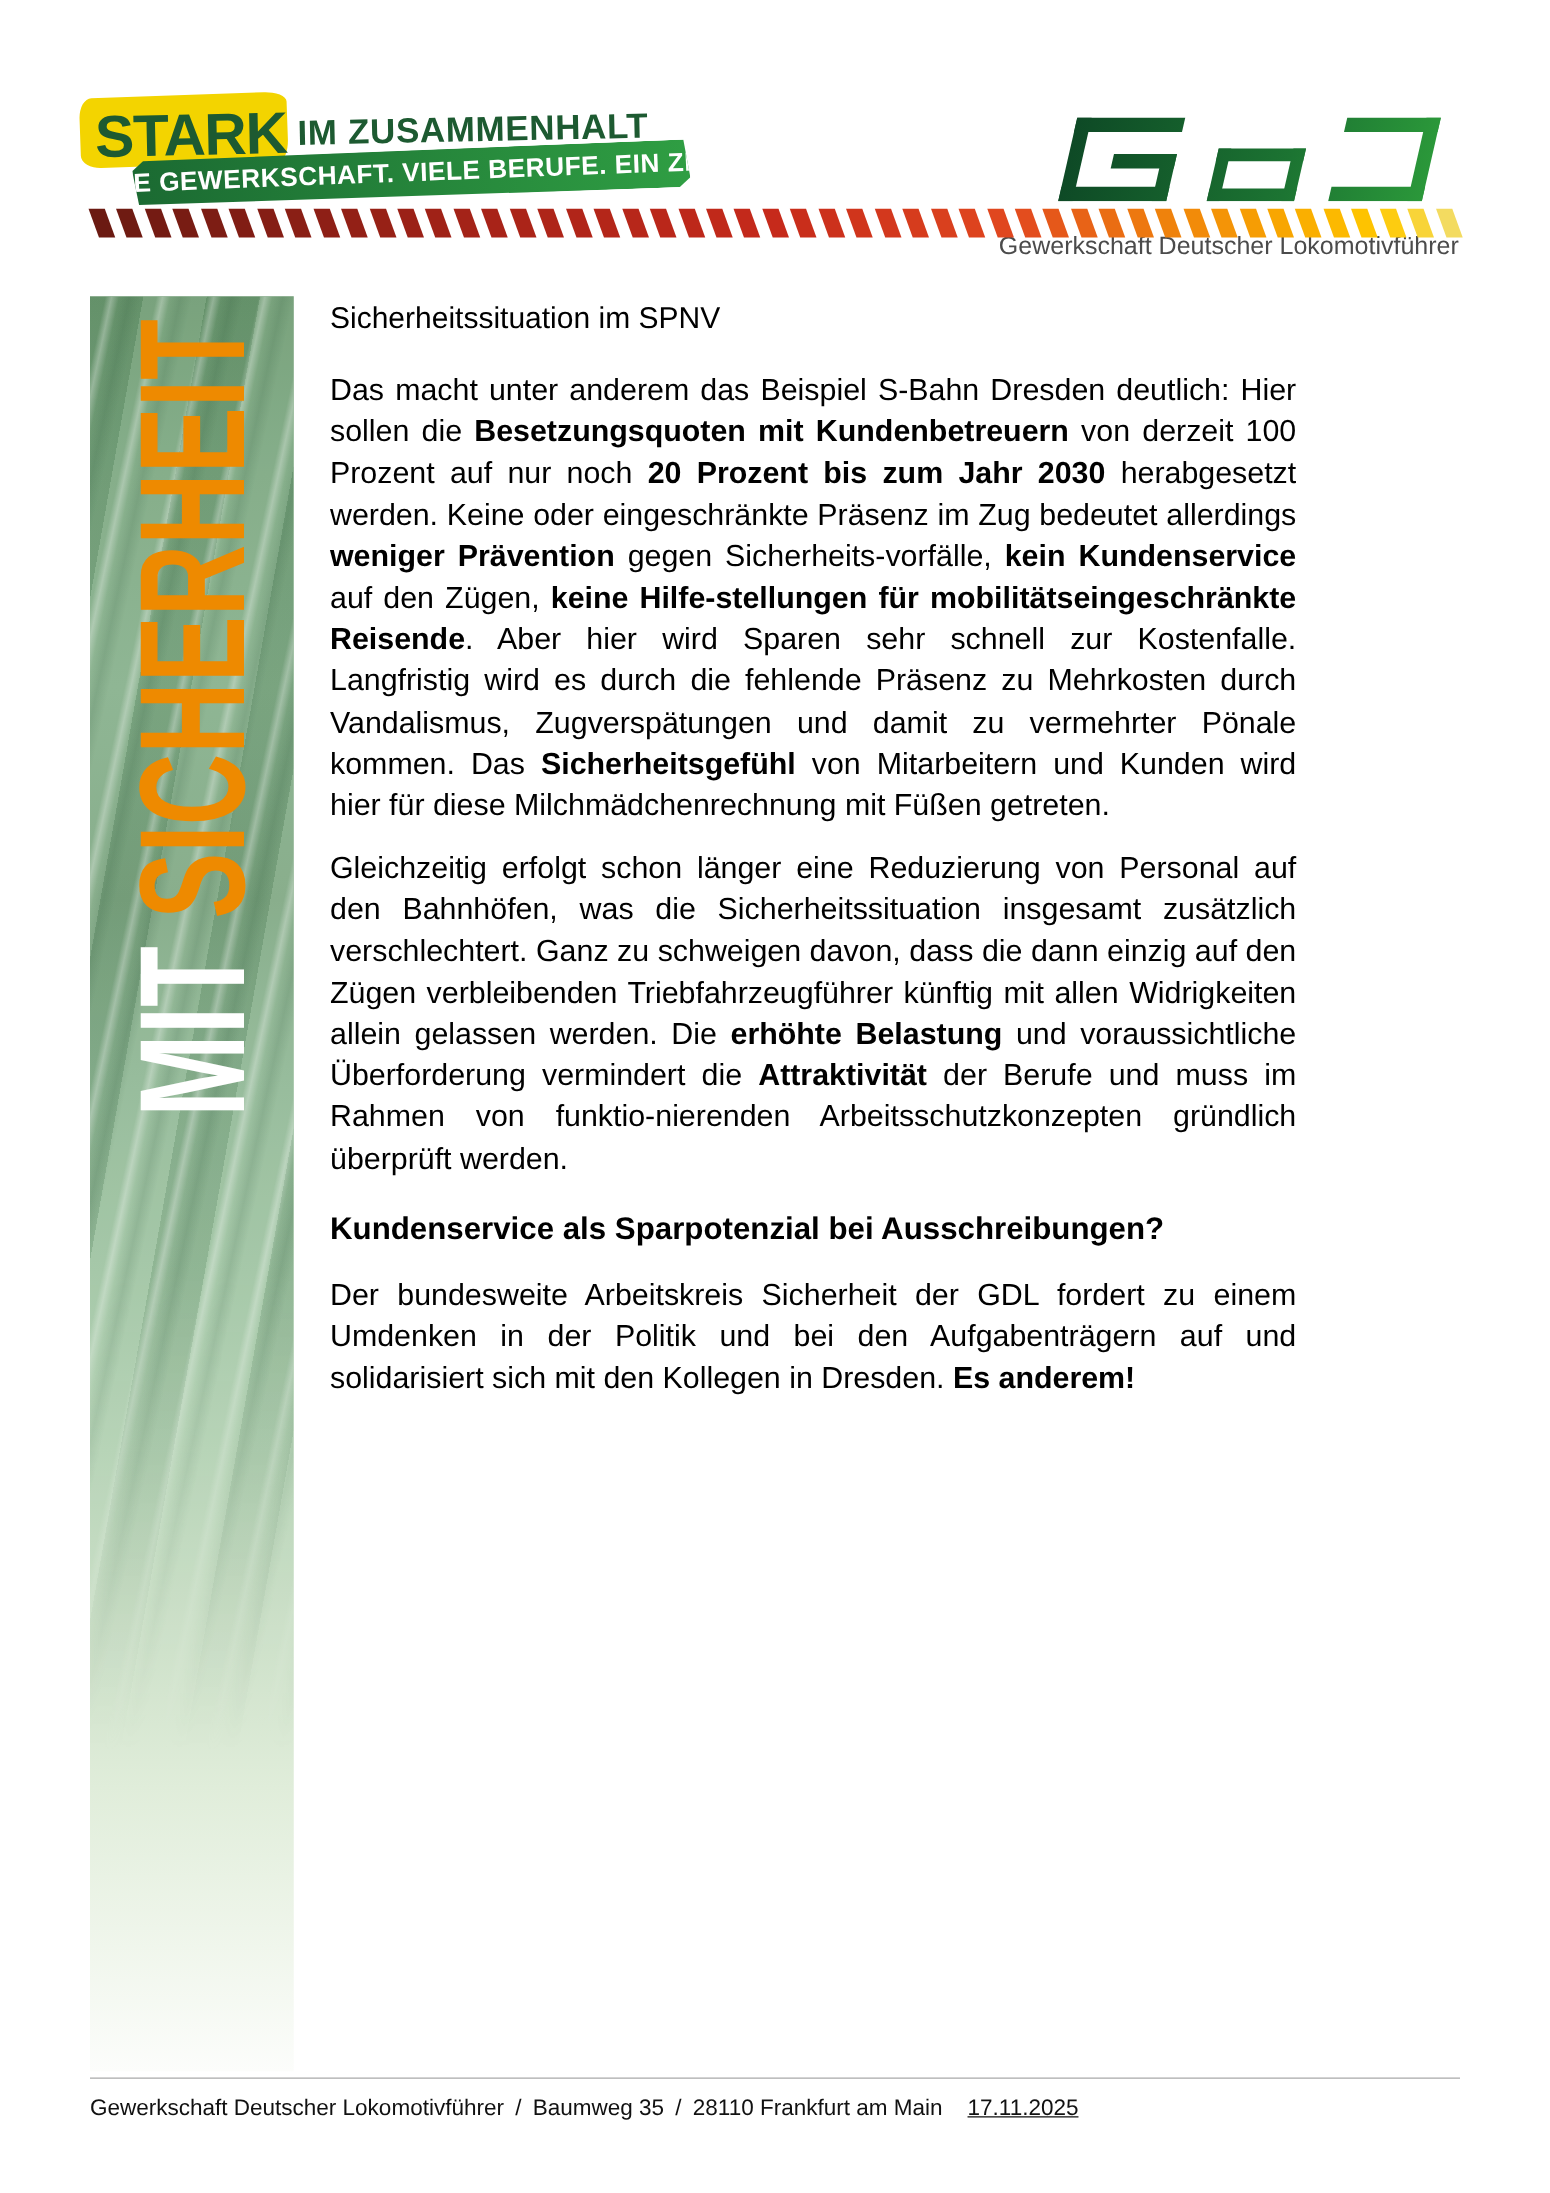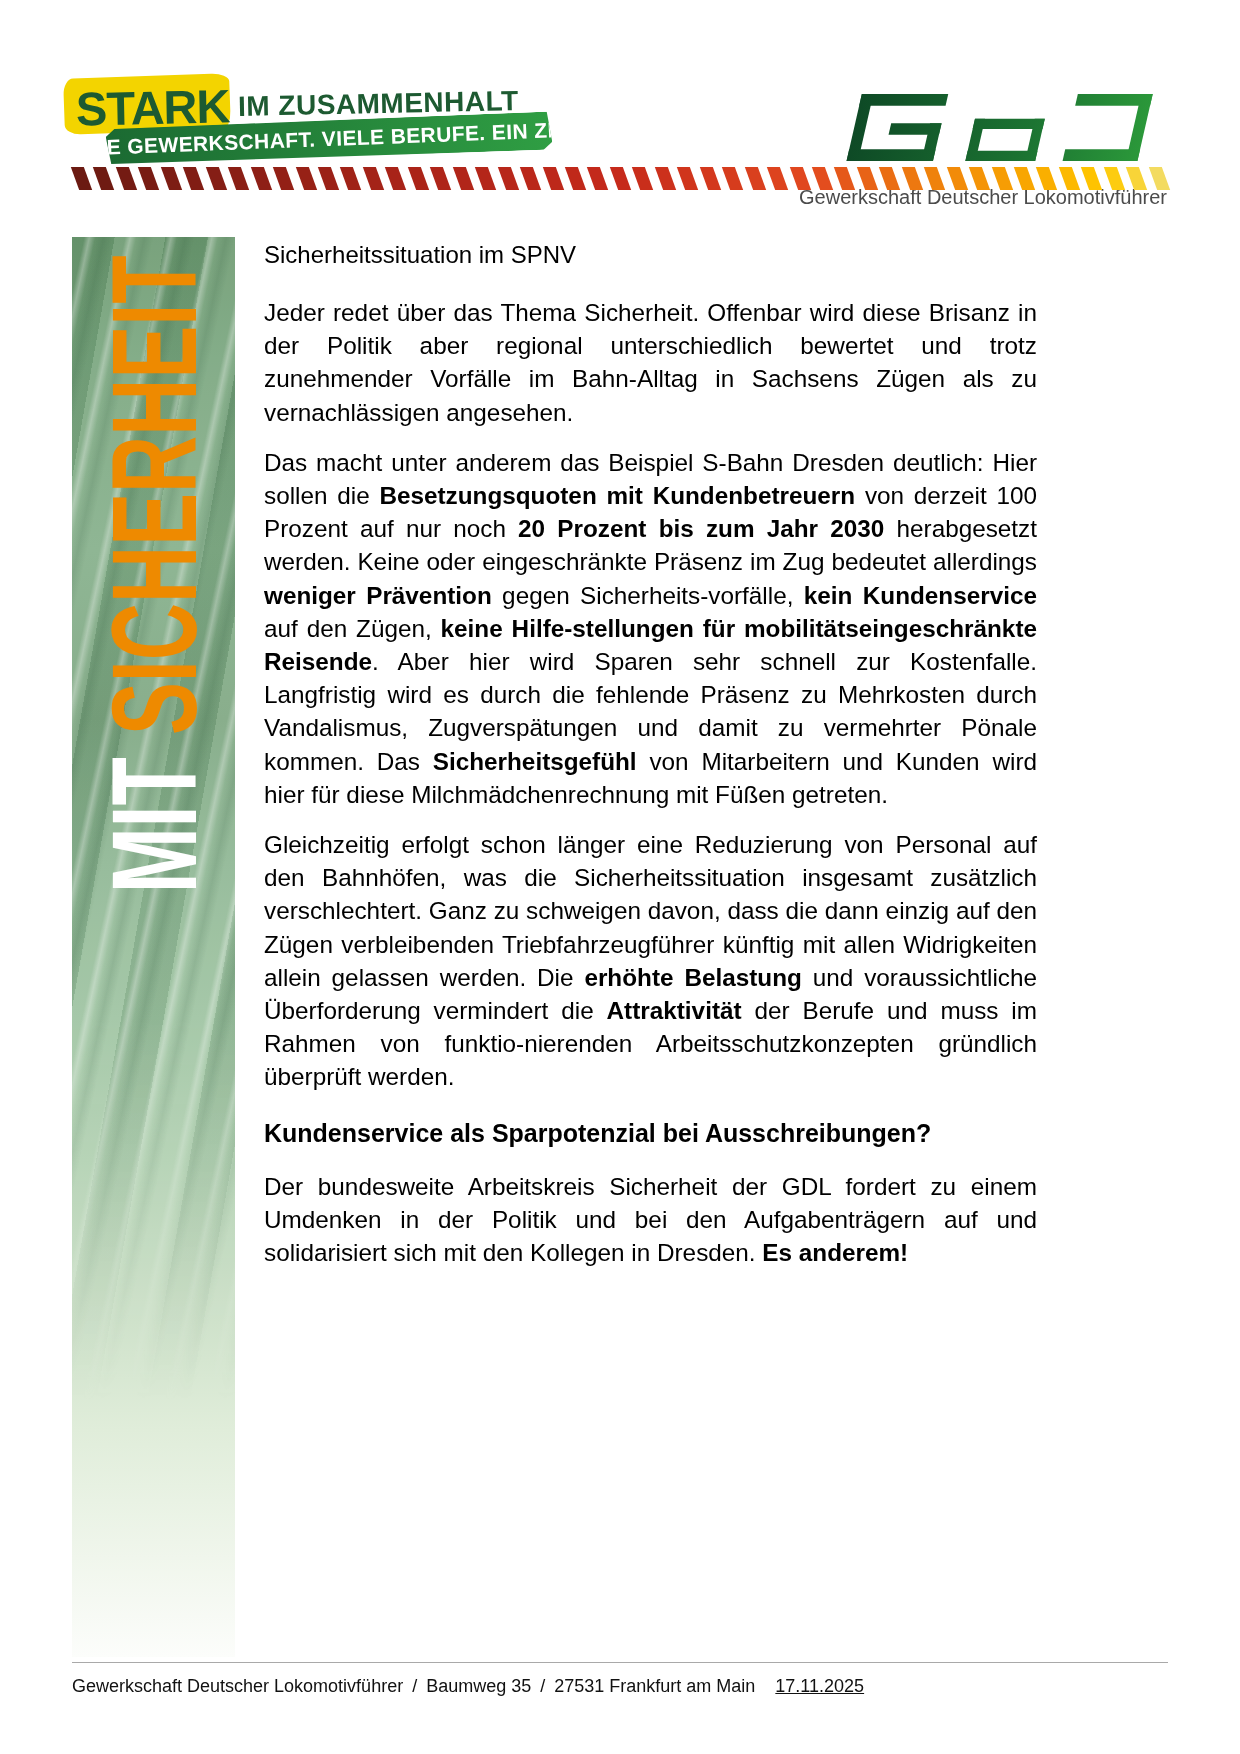--- a/index.html
+++ b/index.html
@@ -162,28 +162,27 @@
       <div class="stripe" style="background: rgb(243, 219, 96);"></div>
     </div>
 
   <aside class="sidebar">
     <div class="vtext"><span class="v-white" style="color: rgb(255, 255, 255);">MIT</span><span class="v-white">&nbsp;</span><span class="v-orange" style="color: rgb(238, 138, 0);">SICHERHEIT</span></div>
   </aside>
 
   <main class="article">
     <div class="kicker">Sicherheitssituation im SPNV</div>
     <div class="body">
-        <p class="para"><span>Jeder redet über das Thema Sicherheit. Offenbar wird diese Brisanz in der Politik aber regional unterschiedlich bewertet und trotz zunehmender Vorfälle im Bahn-Alltag in Sachsens Zügen als zu vernachlässigen angesehen.</span></p>
         <p class="para"><span>Das macht unter anderem das Beispiel S-Bahn Dresden deutlich: Hier sollen die </span><b>Besetzungsquoten mit Kundenbetreuern</b><span> von derzeit 100 Prozent auf nur noch </span><b>20 Prozent bis zum Jahr 2030</b><span> herabgesetzt werden. Keine oder eingeschränkte Präsenz im Zug bedeutet allerdings </span><b>weniger Prävention</b><span> gegen Sicherheits-vorfälle, </span><b>kein Kundenservice</b><span> auf den Zügen, </span><b>keine Hilfe-stellungen für mobilitätseingeschränkte Reisende</b><span>. Aber hier wird Sparen sehr schnell zur Kostenfalle. Langfristig wird es durch die fehlende Präsenz zu Mehrkosten durch Vandalismus, Zugverspätungen und damit zu vermehrter Pönale kommen. Das </span><b>Sicherheitsgefühl</b><span> von Mitarbeitern und Kunden wird hier für diese Milchmädchenrechnung mit Füßen getreten.</span></p>
         <p class="para"><span>Gleichzeitig erfolgt schon länger eine Reduzierung von Personal auf den Bahnhöfen, was die Sicherheitssituation insgesamt zusätzlich verschlechtert. Ganz zu schweigen davon, dass die dann einzig auf den Zügen verbleibenden Triebfahrzeugführer künftig mit allen Widrigkeiten allein gelassen werden. Die </span><b>erhöhte Belastung</b><span> und voraussichtliche Überforderung vermindert die </span><b>Attraktivität</b><span> der Berufe und muss im Rahmen von funktio-nierenden Arbeitsschutzkonzepten gründlich überprüft werden.</span></p>
         <h3 class="subheading">Kundenservice als Sparpotenzial bei Ausschreibungen?</h3>
         <p class="para"><span>Der bundesweite Arbeitskreis Sicherheit der GDL fordert zu einem Umdenken in der Politik und bei den Aufgabenträgern auf und solidarisiert sich mit den Kollegen in Dresden. </span><b>Es anderem!</b></p>
       </div>
   </main>
 
   <footer class="footer">
     <div class="footer-rule"></div>
     <div class="footer-text">
-      <span>Gewerkschaft Deutscher Lokomotivführer</span><span class="sep">/</span><span>Baumweg 35</span><span class="sep">/</span><span>27531 Frankfurt am Main</span><span class="date">17.11.2025</span>
+      <span>Gewerkschaft Deutscher Lokomotivführer</span><span class="sep">/</span><span>Baumweg 35</span><span class="sep">/</span><span>28110 Frankfurt am Main</span><span class="date">17.11.2025</span>
     </div>
   </footer>
 
 </div>
 
 </body></html>

